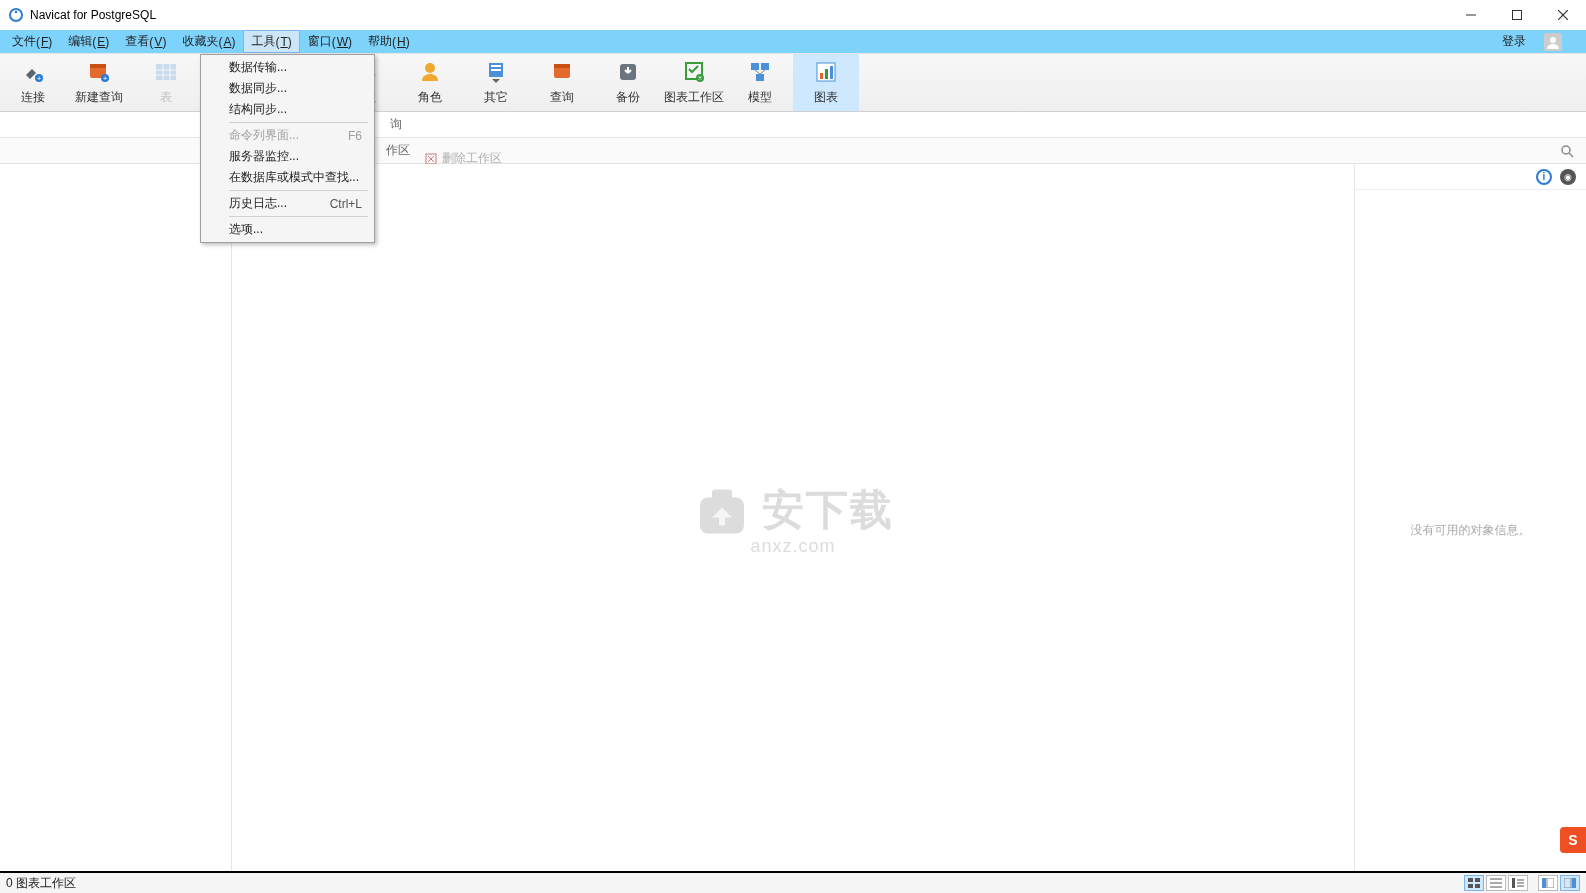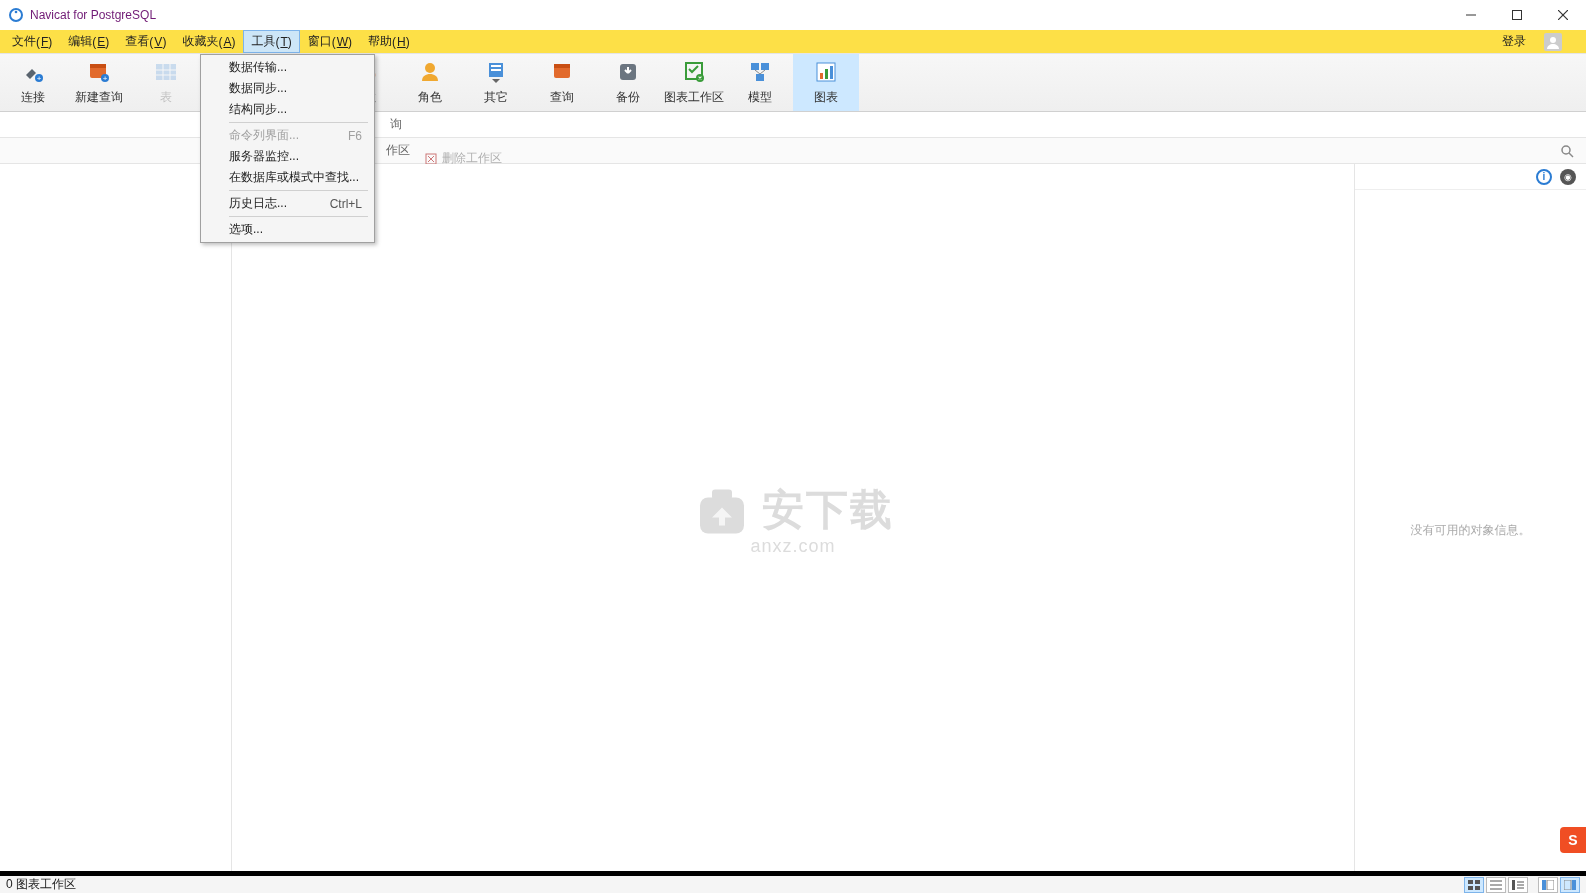--- a/index.html
+++ b/index.html
@@ -1,26 +1,26 @@
 <!DOCTYPE html>
 <html><head>
 <meta charset="utf-8">
 <style>
   * { box-sizing: border-box; margin: 0; padding: 0; font-family: "Microsoft YaHei", "Segoe UI", sans-serif; }
   body { width: 1586px; height: 893px; background: #fff; font-size: 12px; color: #222; overflow: hidden; position: relative; }
 
   
   .titlebar { height: 30px; display: flex; align-items: center; padding: 0 0 0 8px; background: #fff; }
   .titlebar .app-icon { width: 16px; height: 16px; margin-right: 6px; }
-  .titlebar .title { flex: 1; font-size: 12px; color: #701a75; }
+  .titlebar .title { flex: 1; font-size: 12px; color: #000000; }
   .win-btns { display: flex; }
   .win-btn { width: 46px; height: 30px; display: flex; align-items: center; justify-content: center; color: #333; }
 
   
-  .menubar { height: 24px; display: flex; align-items: stretch; background: #fde047; border-bottom: 1px solid #e5e5e5; padding-left: 4px; }
+  .menubar { height: 24px; display: flex; align-items: stretch; background: #7dd3fc; border-bottom: 1px solid #e5e5e5; padding-left: 4px; }
   .menu-item { padding: 0 8px; display: flex; align-items: center; font-size: 12px; cursor: default; }
   .menu-item.active { background: #cde6f7; border: 1px solid #7eb4ea; padding: 0 7px; }
   .menu-item .mn { text-decoration: underline; margin-left: 1px; }
   .login-area { margin-left: auto; display: flex; align-items: center; padding-right: 24px; gap: 18px; }
   .avatar { width: 18px; height: 18px; background: #ccc; border-radius: 2px; display:flex;align-items:center;justify-content:center; }
 
   
   .toolbar { height: 58px; background: linear-gradient(#f7f7f7,#efefef); border-bottom: 1px solid #d0d0d0; display: flex; align-items: stretch; }
   .tool-btn { width: 66px; display: flex; flex-direction: column; align-items: center; justify-content: center; gap: 4px; font-size: 12px; color: #333; }
   .tool-btn .ic { width: 26px; height: 26px; display:flex;align-items:center;justify-content:center; }
@@ -44,21 +44,21 @@
   .eye-circle { width:16px;height:16px;background:#555;border-radius:50%; color:#fff;display:flex;align-items:center;justify-content:center;font-size:9px; }
   .right-body { flex:1; display:flex; align-items:center; justify-content:center; color:#aaa; font-size:12px; }
 
   
   .watermark { position:absolute; left:50%; top:50%; transform:translate(-50%,-50%); text-align:center; color:#dcdcdc; pointer-events:none; }
   .watermark .wm-ic { display:flex; align-items:center; justify-content:center; gap:10px; }
   .watermark .big { font-size:42px; font-weight:bold; letter-spacing:2px; }
   .watermark .small { font-size:18px; letter-spacing:1px; margin-top:-4px; }
 
   
-  .statusbar { height:22px; border-top:5px solid #000000; background:#f5f5f5; display:flex; align-items:center; padding:0 6px; font-size:12px; }
+  .statusbar { height:22px; border-top:2px solid #000000; background:#f5f5f5; display:flex; align-items:center; padding:0 6px; font-size:12px; }
   .status-right { margin-left:auto; display:flex; gap:2px; }
   .view-btn { width:20px;height:16px;border:1px solid #bbb; background:#fff; display:flex;align-items:center;justify-content:center; }
   .view-btn.active { background:#cde8ff; border-color:#7eb4ea; }
   .view-sep { width:6px; }
 
   
   .dropdown { position:absolute; left:200px; top:54px; width:175px; background:#f5f5f5; border:1px solid #a0a0a0; box-shadow:2px 2px 4px rgba(0,0,0,0.25); z-index:100; padding:2px; }
   .dd-item { height:21px; display:flex; align-items:center; padding:0 10px 0 26px; font-size:12px; color:#222; position:relative; white-space:nowrap; }
   .dd-item.disabled { color:#a0a0a0; }
   .dd-item .shortcut { position:absolute; right:10px; color:#555; }

